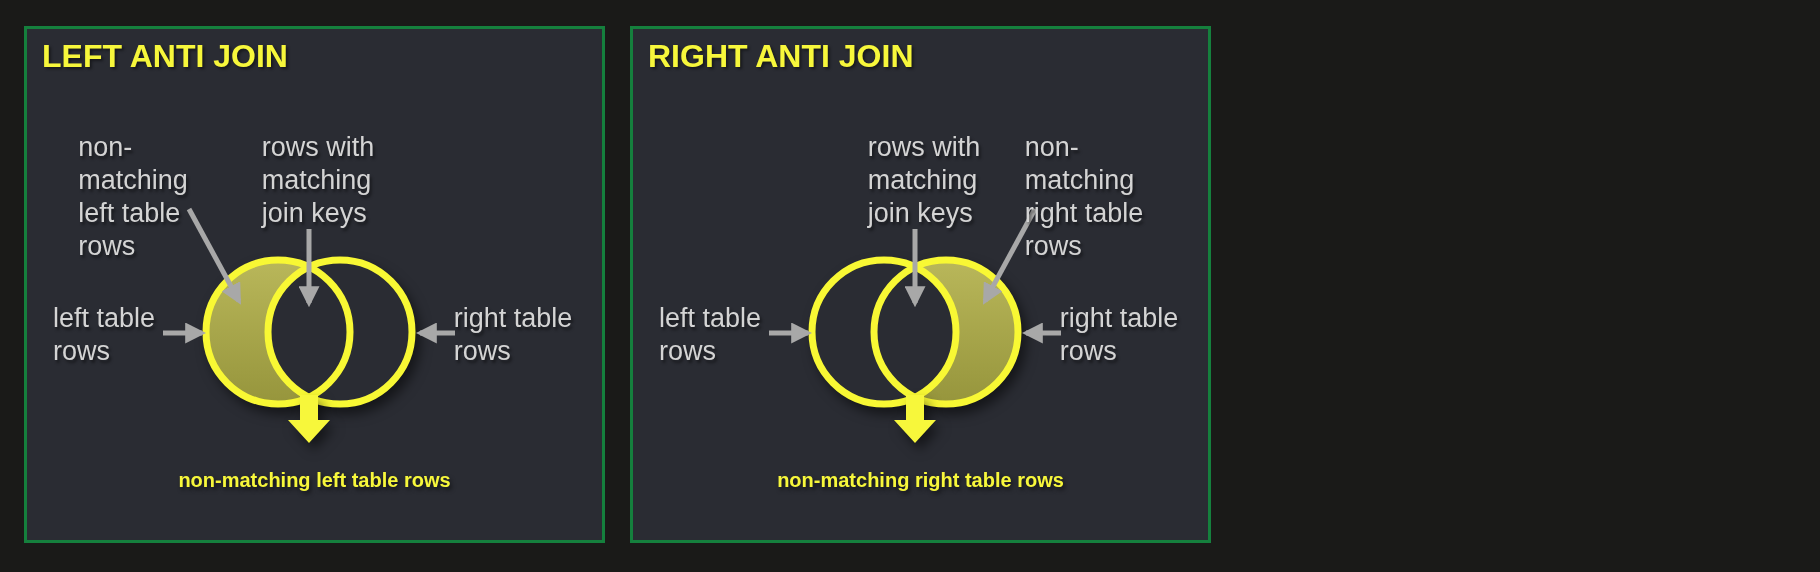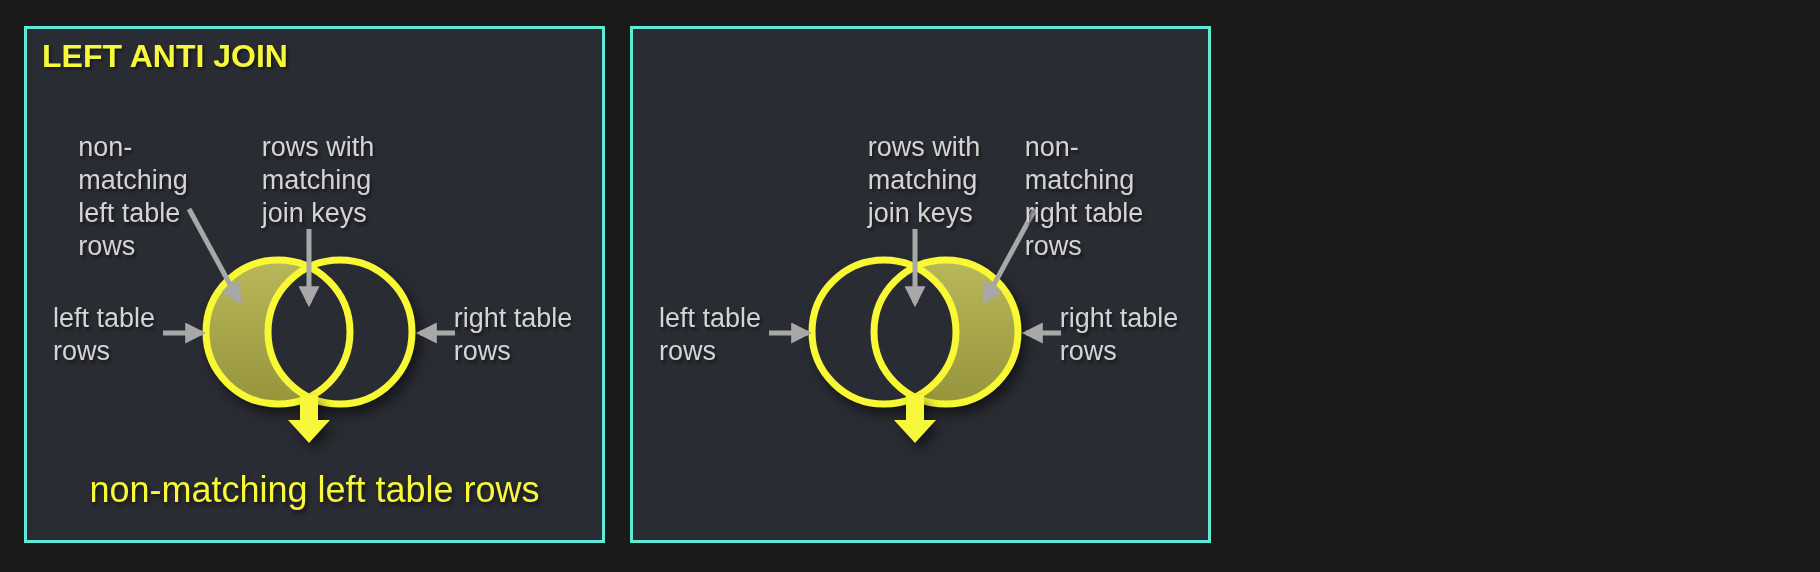--- a/index.html
+++ b/index.html
@@ -5,21 +5,21 @@
   html,body{margin:0;padding:0;}
   body{
     width:1820px;height:572px;
     background:#1a1a18;
     font-family:"Liberation Sans", sans-serif;
     position:relative;overflow:hidden;
   }
   .panel{
     position:absolute;top:26px;width:575px;height:511px;
     background:#2a2c33;
-    border:3px solid #5eead4;
+    border:3px solid #15803d;
     box-sizing:content-box;
   }
   #panel-left{left:24px;}
   #panel-right{left:630px;}
   .title{
     position:absolute;left:15px;top:10px;
     font-size:32px;font-weight:bold;line-height:34px;
     color:#f7f73b;
     text-shadow:2px 2px 3px rgba(0,0,0,.45);
     white-space:nowrap;
@@ -36,21 +36,21 @@
   .lbl-match{left:291px;top:102px;}
   #panel-left  .lbl-nonmatch{left:106px;top:102px;}
   #panel-right .lbl-nonmatch{left:451px;top:102px;}
   .lbl-ltable{left:77px;top:273px;}
   .lbl-rtable{left:486px;top:273px;}
   .venn{position:absolute;left:0;top:0;width:575px;height:511px;}
   .shadowed{filter:drop-shadow(5px 7px 6px rgba(0,0,0,.5));}
   .caption{
     position:absolute;left:0;right:0;top:440px;
     text-align:center;
-    color:#f7f73b;font-size:36px;font-weight:normal;
+    color:#f7f73b;font-size:20px;font-weight:bold;
     text-shadow:2px 3px 4px rgba(0,0,0,.55);
     white-space:nowrap;
   }
 </style>
 </head>
 <body>
 
 <div class="panel" id="panel-left">
   <div class="title">LEFT ANTI JOIN</div>
 
@@ -96,20 +96,21 @@
   </div>
   <div class="lbl lbl-rtable">
     <div>right table</div>
     <div>rows</div>
   </div>
 
   <div class="caption">non-matching left table rows</div>
 </div>
 
 <div class="panel" id="panel-right">
+  <div class="title">RIGHT ANTI JOIN</div>
 
   <svg class="venn" viewBox="0 0 575 511">
     <defs>
       <linearGradient id="oliveR" x1="0" y1="0" x2="0" y2="1">
         <stop offset="0" stop-color="#b9b75a"></stop>
         <stop offset="1" stop-color="#96953c"></stop>
       </linearGradient>
       <marker id="ahR" viewBox="0 0 10 10" refX="8" refY="5" markerWidth="4.2" markerHeight="4.2" orient="auto">
         <path d="M0,0 L10,5 L0,10 z" fill="#a8a8a8"></path>
       </marker>
@@ -142,13 +143,14 @@
   </div>
   <div class="lbl lbl-ltable">
     <div>left table</div>
     <div>rows</div>
   </div>
   <div class="lbl lbl-rtable">
     <div>right table</div>
     <div>rows</div>
   </div>
 
+  <div class="caption">non-matching right table rows</div>
 </div>
 
 </body></html>

